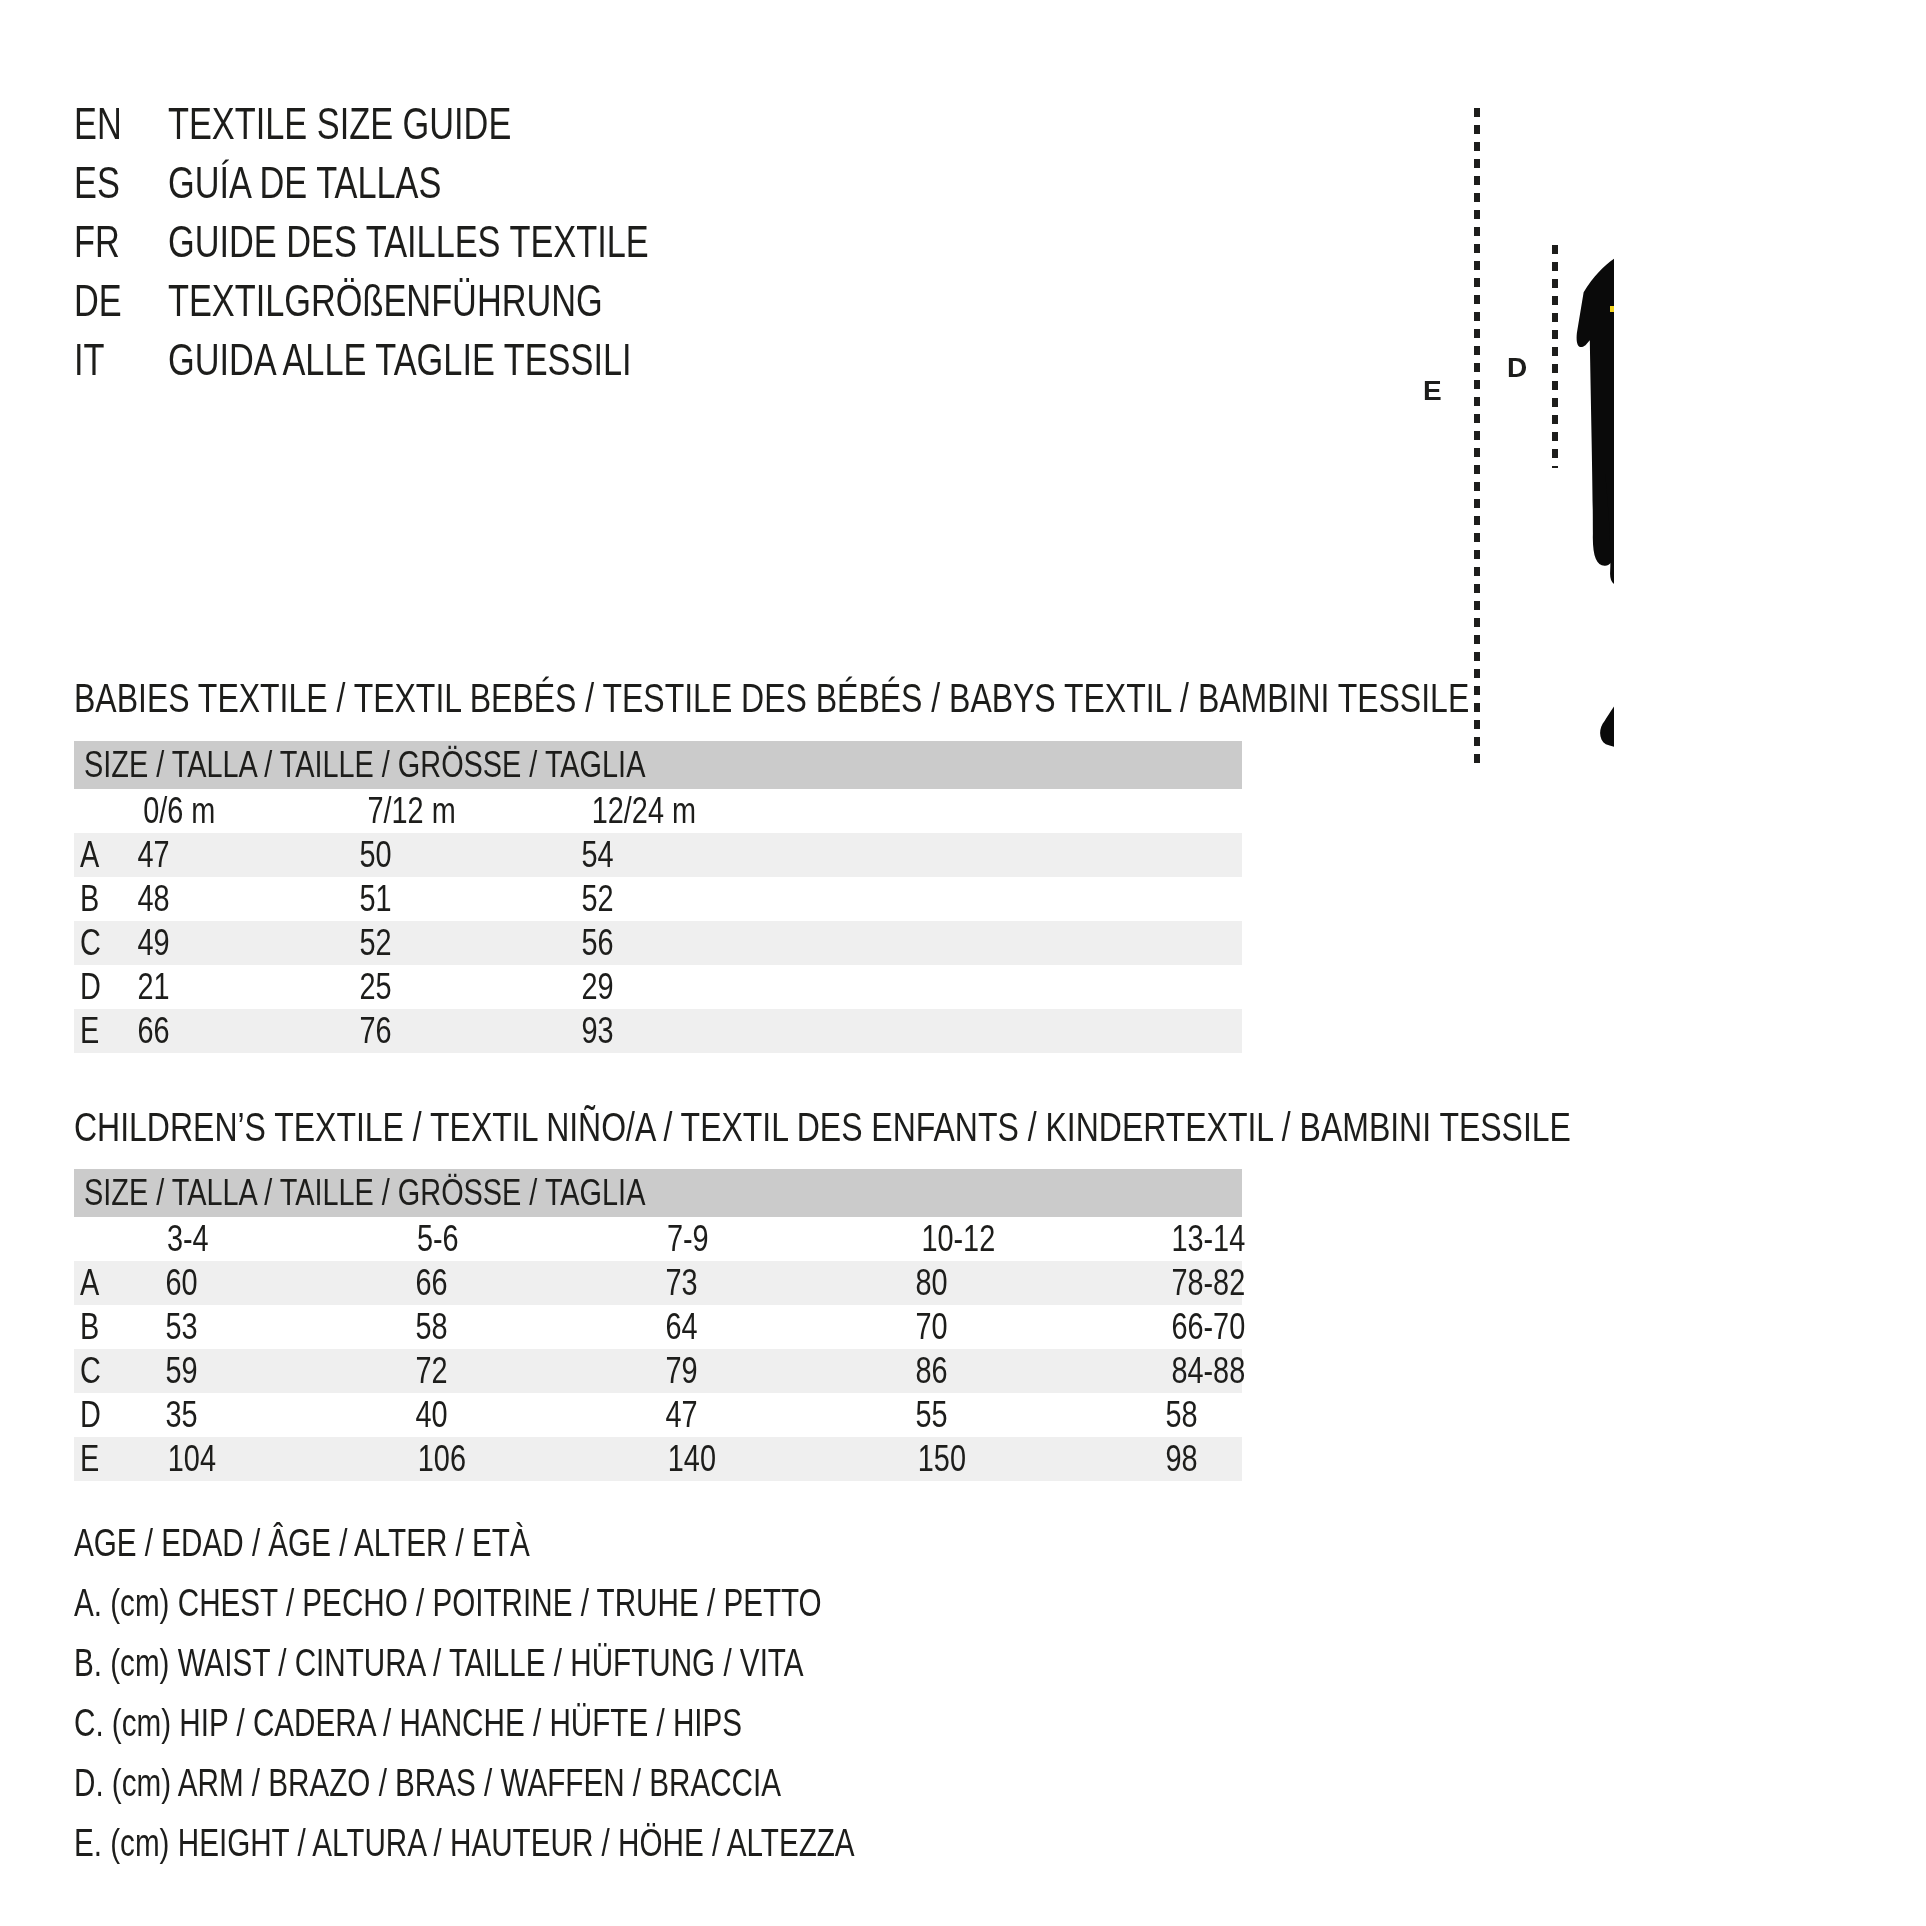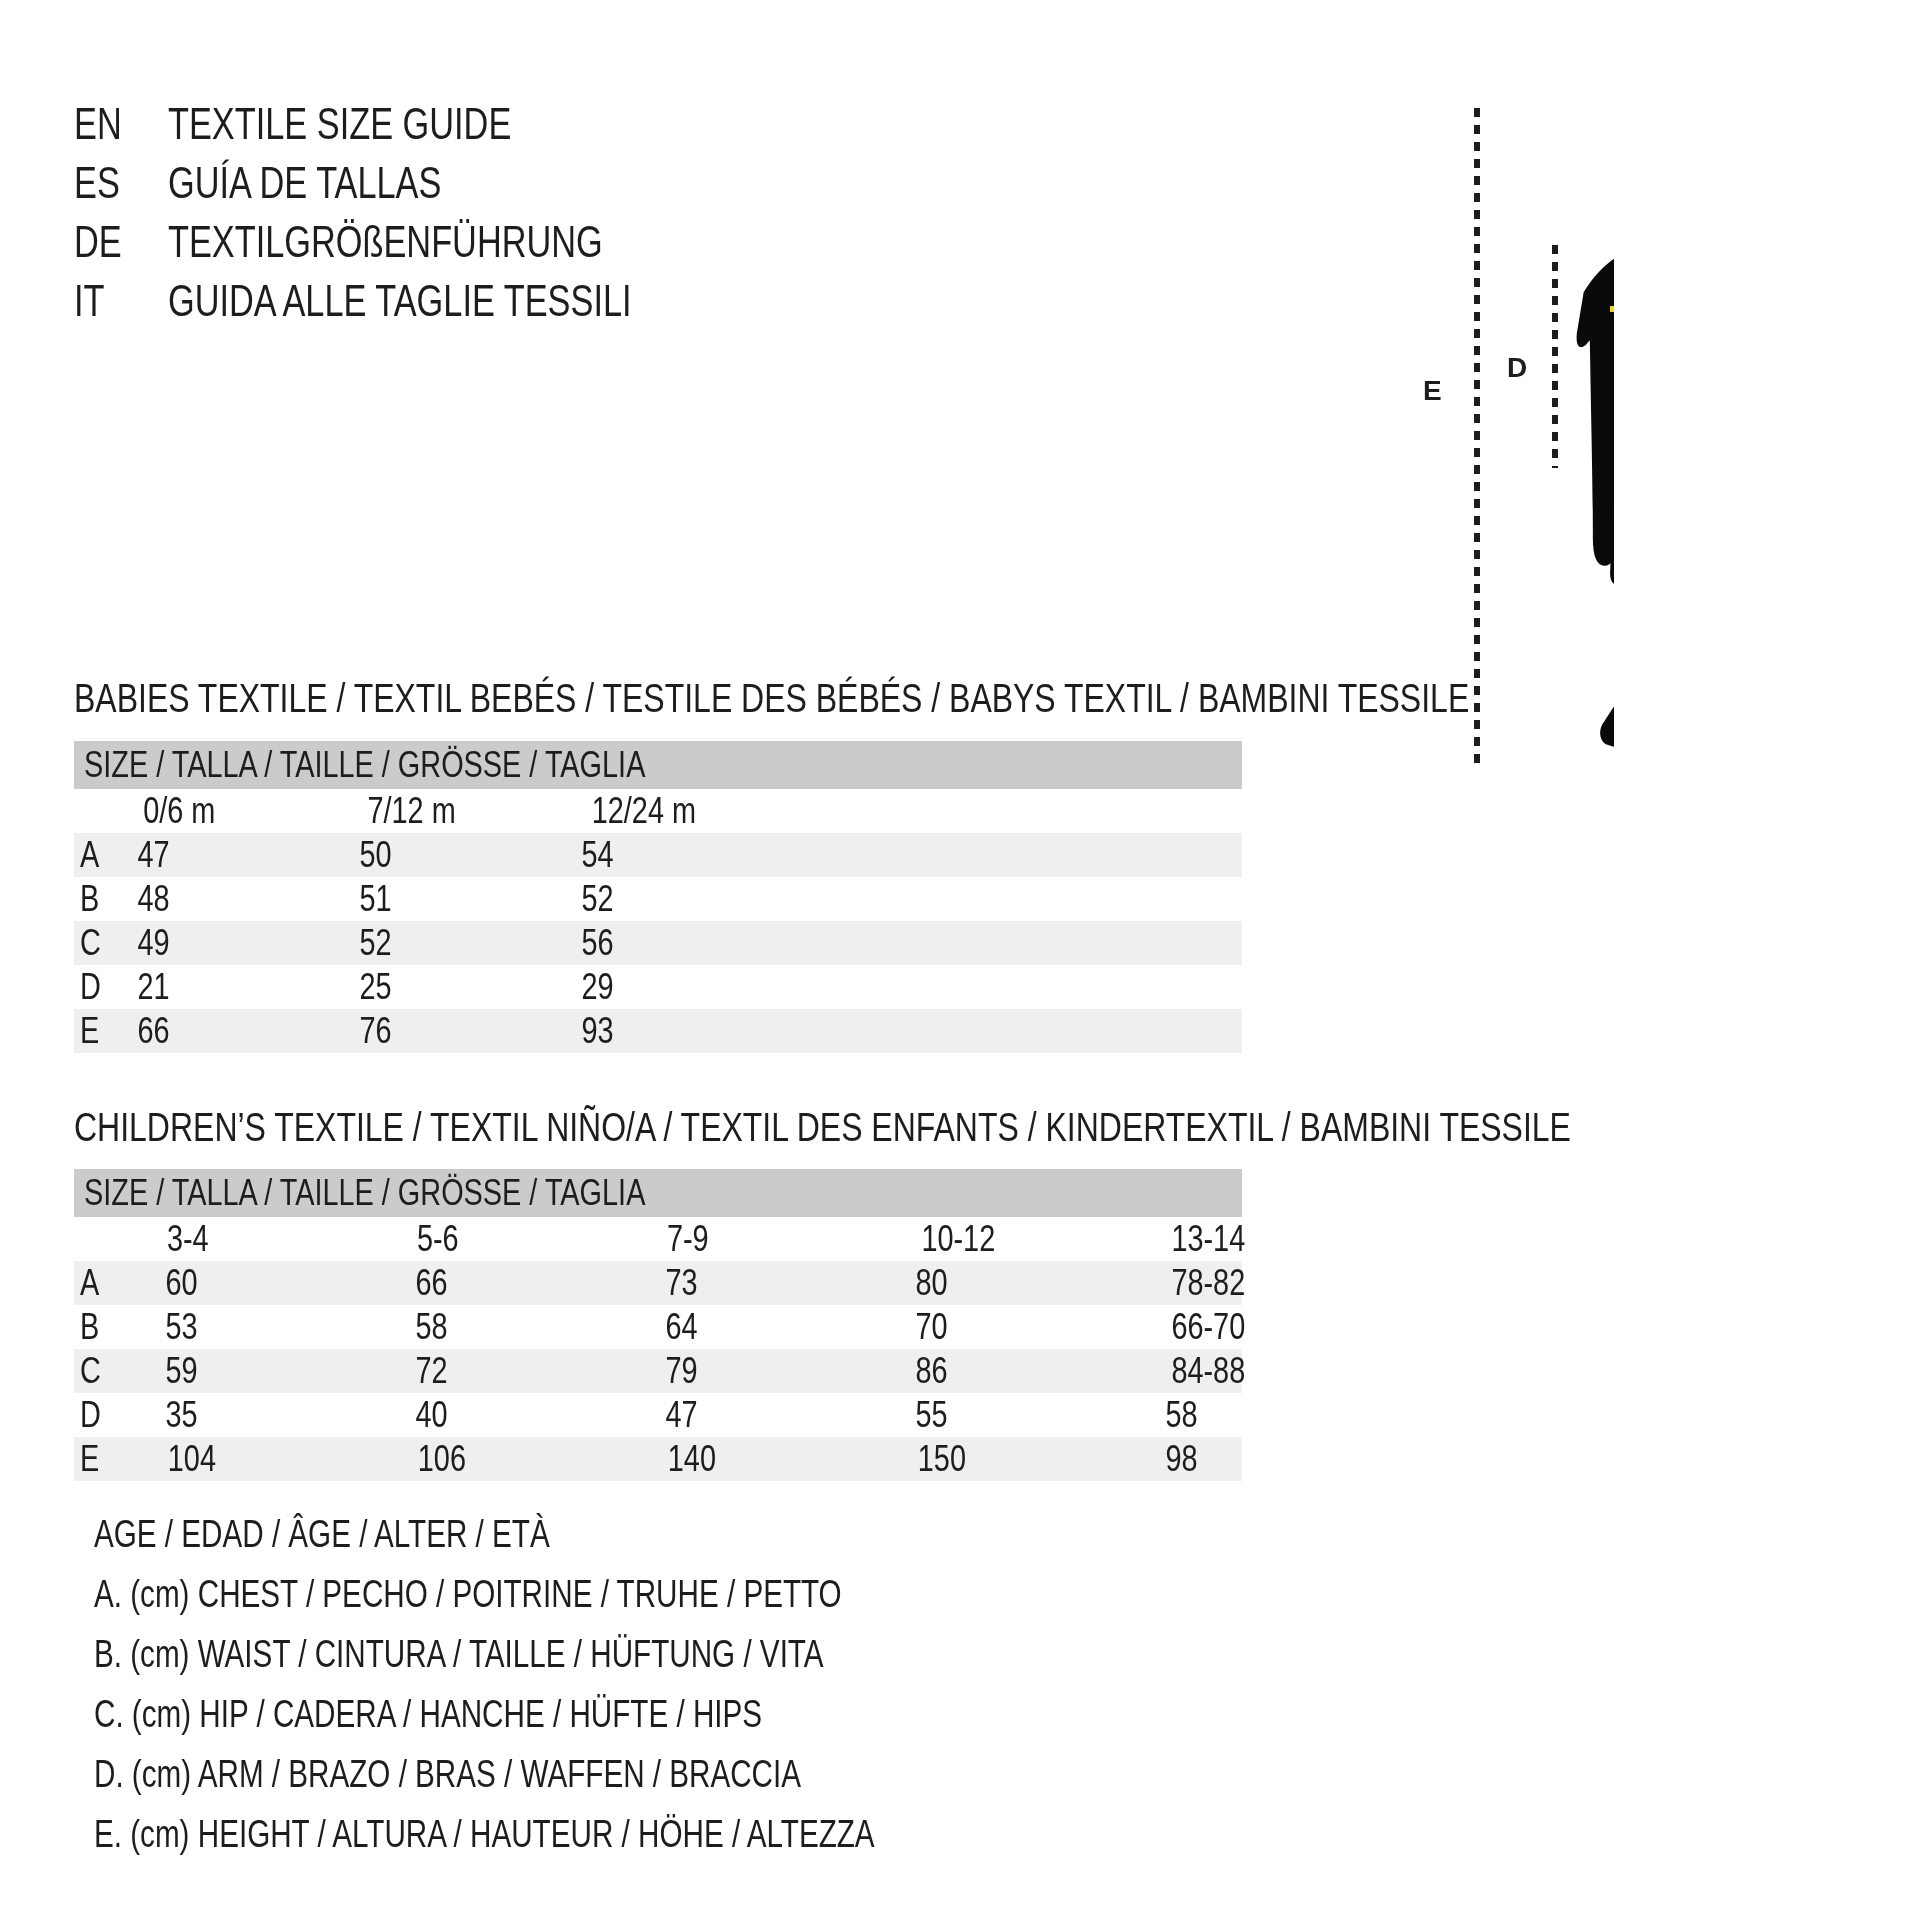--- a/index.html
+++ b/index.html
@@ -31,21 +31,21 @@
   .size-bar{height:48px;background:var(--barbg);display:flex;align-items:center;padding-left:10px;box-sizing:border-box;margin-top:32px;}
   .t-row{display:grid;height:44px;align-items:center;}
   .babies-grid{grid-template-columns:59px 222px 222px 222px 1fr;}
   .children-grid{grid-template-columns:59px 222px 222px 222px 222px 222px;gap:28px;}
   .t-cell{text-align:left;}
   .t-label{text-align:left;padding-left:6.2px;}
   .stripe{background:var(--stripe);}
 
   
   .legend{position:absolute;left:74px;top:1513px;font-size:38px;}
-  .legend-line{height:60px;display:flex;margin-left:20px;}
+  .legend-line{height:60px;display:flex;align-items:center;}
 
   
   .vdash{position:absolute;width:5.5px;background:repeating-linear-gradient(to bottom,var(--ink) 0 9.2px,transparent 9.2px 17px);}
   #e-line{left:1474px;top:108px;height:659px;}
   #d-line{left:1552px;top:245px;height:223px;}
   .hdash-y{position:absolute;height:6.2px;background:repeating-linear-gradient(to right,var(--yellow) 0 12.3px,transparent 12.3px 21px);}
   .hdash-k{position:absolute;height:5.5px;background:repeating-linear-gradient(to right,var(--dashdark) 0 9.2px,transparent 9.2px 19px);}
   #line-a-y{left:1610px;top:306px;width:124px;}
   #line-a-k{left:1741px;top:306px;width:70px;}
   #line-b-y{left:1619px;top:392px;width:106px;}
@@ -68,20 +68,24 @@
   <div class="langs">
     <div class="lang-row">
       <span class="lang-code cx">EN</span>
       <span class="cx">TEXTILE SIZE GUIDE</span>
     </div>
     <div class="lang-row">
       <span class="lang-code cx">ES</span>
       <span class="cx">GUÍA DE TALLAS</span>
     </div>
     <div class="lang-row">
+      <span class="lang-code cx">FR</span>
+      <span class="cx">GUIDE DES TAILLES TEXTILE</span>
+    </div>
+    <div class="lang-row">
       <span class="lang-code cx">DE</span>
       <span class="cx">TEXTILGRÖßENFÜHRUNG</span>
     </div>
     <div class="lang-row">
       <span class="lang-code cx">IT</span>
       <span class="cx">GUIDA ALLE TAGLIE TESSILI</span>
     </div>
   </div>
 
   <div id="e-line" class="vdash"></div>

